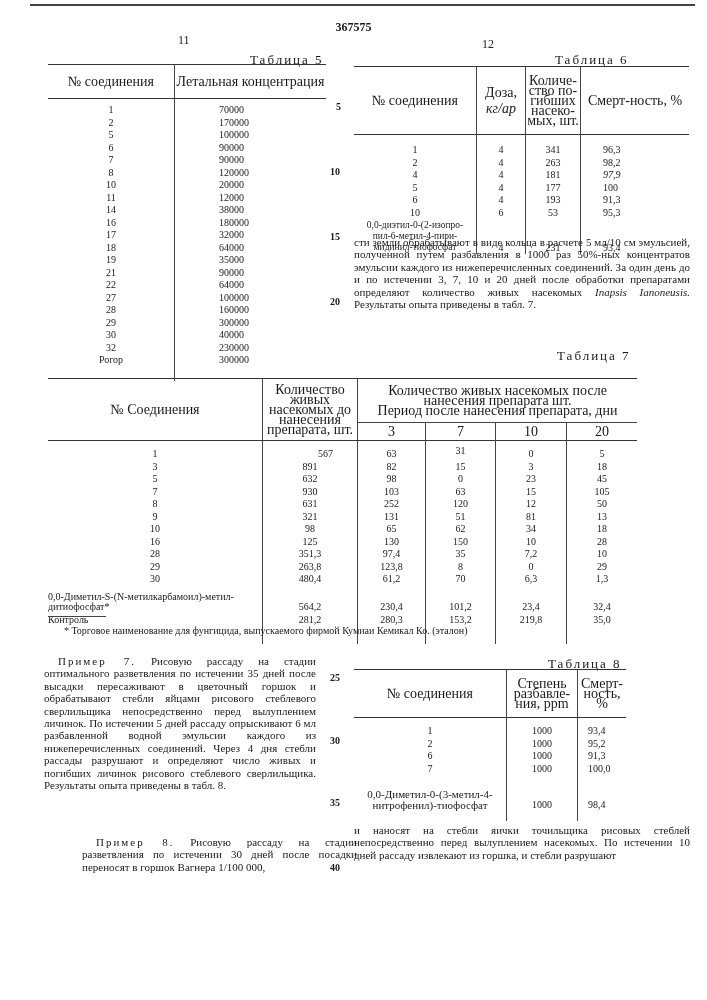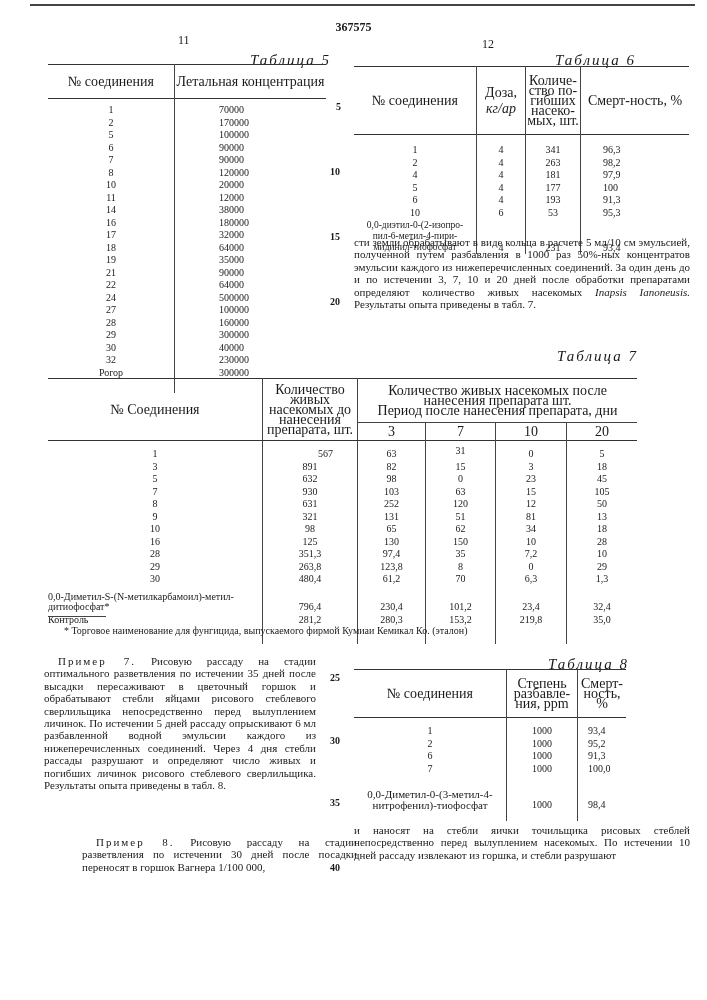--- a/index.html
+++ b/index.html
@@ -2,21 +2,21 @@
 <html><head>
 <meta charset="utf-8">
 <style>
   html,body{margin:0;padding:0;background:#fff;}
   body{width:707px;height:1000px;position:relative;overflow:hidden;
        font-family:"Liberation Serif","DejaVu Serif",serif;color:#1a1a1a;font-size:10.5px;}
   .abs{position:absolute;}
   .topline{left:30px;top:4px;width:665px;height:2px;background:#444;}
   .patent{left:0;width:707px;top:20px;text-align:center;font-weight:bold;font-size:12px;}
   .pnum{font-size:12px;}
-  .tcap{font-size:15px;letter-spacing:2px;font-style:italic;}
+  .tcap{font-size:13px;letter-spacing:2px;}
   table{border-collapse:collapse;font-size:10px;line-height:10.5px;}
   th{font-weight:normal;font-family:"Liberation Serif",serif;font-size:14px;line-height:10px;}
   .hr2{border-top:1.5px solid #333;}
   .vsep{border-left:1px solid #444;}
   .ctr{text-align:center;}
   .lnum{font-size:10px;font-weight:bold;}
   .para{font-size:11px;line-height:12.4px;text-align:justify;}
   .sp{letter-spacing:2px;}
   .ital{font-style:italic;}
   .foot{font-size:10px;text-align:right;}
@@ -101,24 +101,20 @@
       </tr>
       <tr>
         <td class="ctr">21</td>
         <td class="vsep" style="padding-left: 44px;">90000</td>
       </tr>
       <tr>
         <td class="ctr">22</td>
         <td class="vsep" style="padding-left: 44px;">64000</td>
       </tr>
       <tr>
-        <td class="ctr">24</td>
-        <td class="vsep" style="padding-left: 44px;">500000</td>
-      </tr>
-      <tr>
         <td class="ctr">27</td>
         <td class="vsep" style="padding-left: 44px;">100000</td>
       </tr>
       <tr>
         <td class="ctr">28</td>
         <td class="vsep" style="padding-left: 44px;">160000</td>
       </tr>
       <tr>
         <td class="ctr">29</td>
         <td class="vsep" style="padding-left: 44px;">300000</td>
@@ -165,21 +161,21 @@
       <tr>
         <td class="ctr">2</td>
         <td class="vsep ctr">4</td>
         <td class="vsep ctr">263</td>
         <td class="vsep" style="padding-left: 22px;">98,2</td>
       </tr>
       <tr>
         <td class="ctr">4</td>
         <td class="vsep ctr">4</td>
         <td class="vsep ctr">181</td>
-        <td class="vsep" style="padding-left: 22px;">97,9</td>
+        <td class="vsep" style="padding-left: 22px; font-style: italic;">97,9</td>
       </tr>
       <tr>
         <td class="ctr">5</td>
         <td class="vsep ctr">4</td>
         <td class="vsep ctr">177</td>
         <td class="vsep" style="padding-left: 22px;">100</td>
       </tr>
       <tr>
         <td class="ctr">6</td>
         <td class="vsep ctr">4</td>
@@ -305,21 +301,21 @@
       <tr>
         <td class="ctr">30</td>
         <td class="vsep ctr">480,4</td>
         <td class="vsep ctr">61,2</td>
         <td class="vsep ctr">70</td>
         <td class="vsep ctr">6,3</td>
         <td class="vsep ctr">1,3</td>
       </tr>
       <tr>
         <td class="" style="text-align: left; padding-left: 0px; font-size: 10px; padding-top: 6px;">0,0-Диметил-S-(N-метилкарбамоил)-метил-дитиофосфат*</td>
-        <td class="vsep ctr" style="vertical-align: bottom;">796,4</td>
+        <td class="vsep ctr" style="vertical-align: bottom;">564,2</td>
         <td class="vsep ctr" style="vertical-align: bottom;">230,4</td>
         <td class="vsep ctr" style="vertical-align: bottom;">101,2</td>
         <td class="vsep ctr" style="vertical-align: bottom;">23,4</td>
         <td class="vsep ctr" style="vertical-align: bottom;">32,4</td>
       </tr>
       <tr>
         <td class="" style="text-align: left; padding-left: 0px; font-size: 10px;">Контроль</td>
         <td class="vsep ctr">281,2</td>
         <td class="vsep ctr">280,3</td>
         <td class="vsep ctr">153,2</td>

